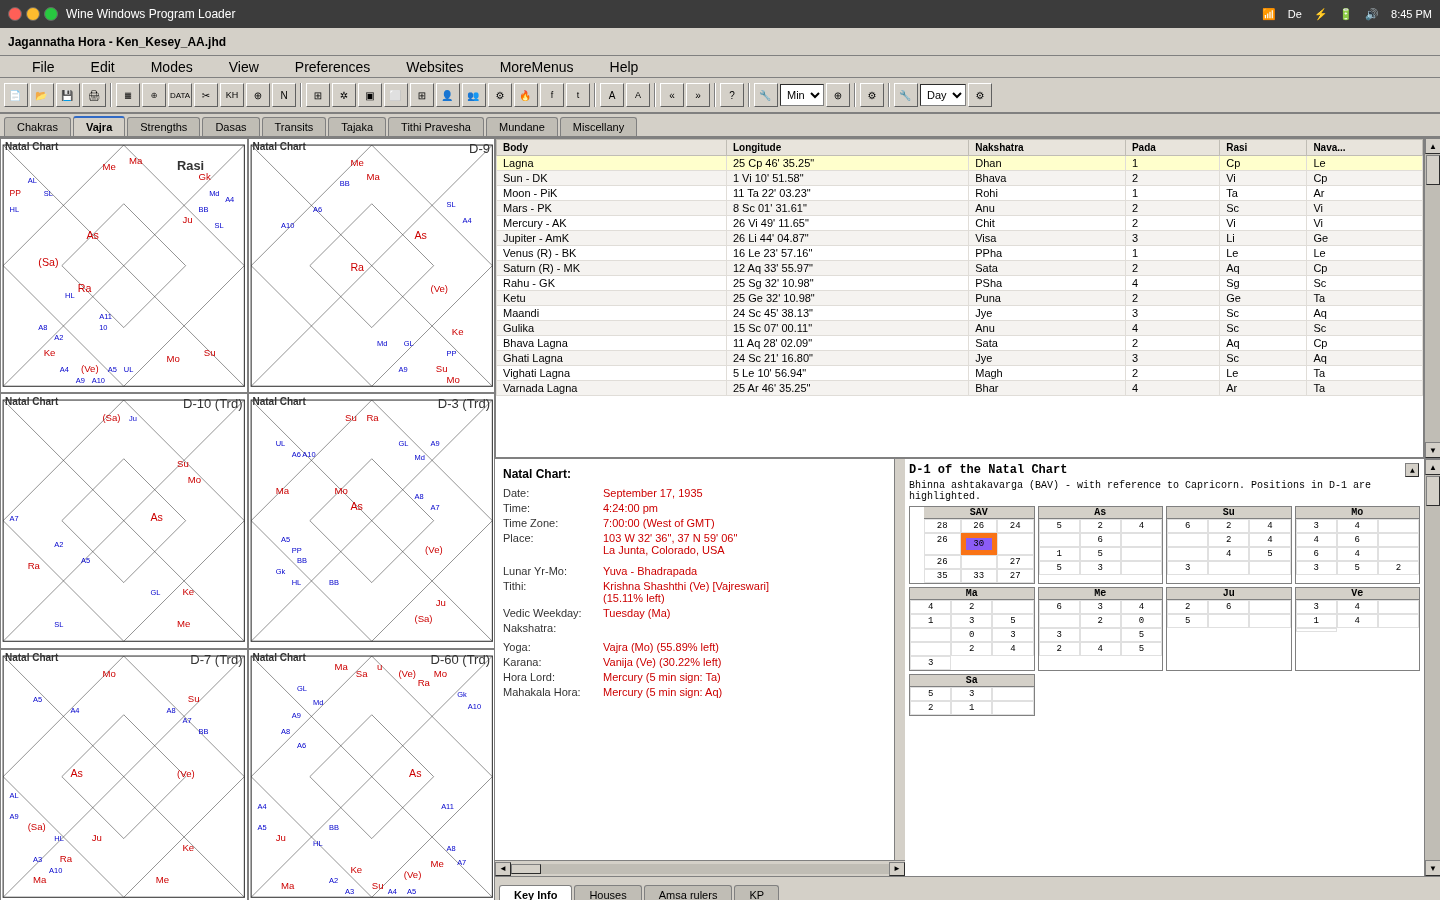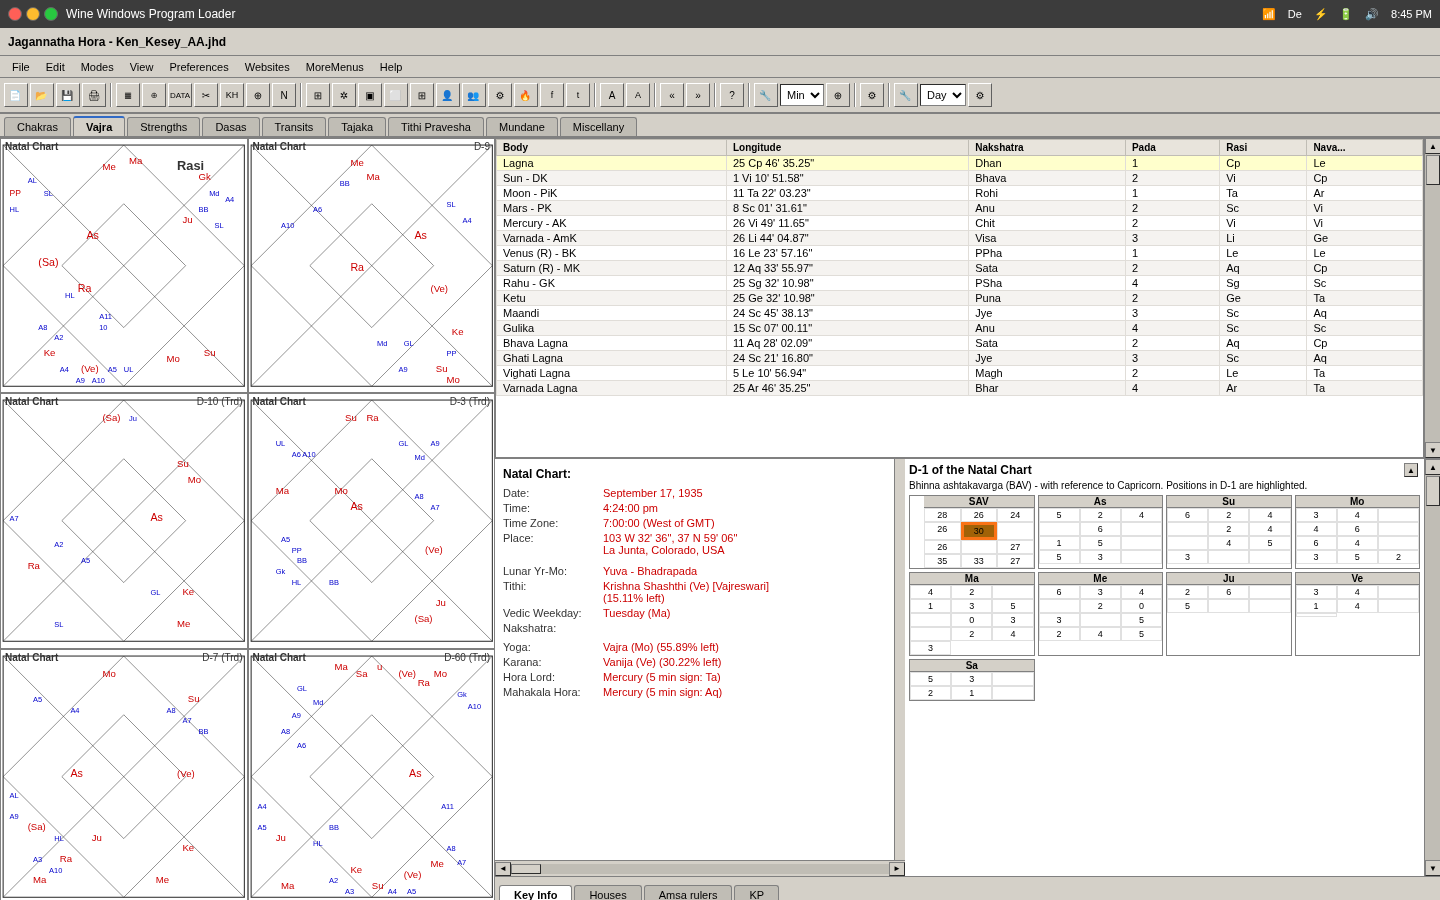--- a/index.html
+++ b/index.html
@@ -9,21 +9,21 @@
     .title-bar { background: #3c3c3c; color: white; height: 28px; display: flex; align-items: center; padding: 0 8px; font-size: 12px; }
     .title-bar-buttons { display: flex; gap: 4px; margin-right: 8px; }
     .tb-btn { width: 14px; height: 14px; border-radius: 50%; border: 1px solid #666; cursor: pointer; }
     .tb-btn.close { background: #ff5f57; }
     .tb-btn.min { background: #febc2e; }
     .tb-btn.max { background: #28c840; }
     .title-bar-right { margin-left: auto; display: flex; align-items: center; gap: 12px; font-size: 11px; }
     
     
     .menu-bar { background: #d4d0c8; border-bottom: 1px solid #808080; height: 22px; display: flex; align-items: center; padding: 0 4px; }
-    .menu-item { padding: 2px 8px; cursor: pointer; font-size: 11px; }
+    .menu-item { padding: 2px 8px; cursor: pointer; font-size: 14px; margin-left: 20px; }
     
     
     .toolbar { background: #d4d0c8; border-bottom: 2px solid #808080; height: 36px; display: flex; align-items: center; padding: 2px 4px; gap: 2px; }
     .tb-icon { width: 24px; height: 24px; background: #d4d0c8; border: 1px solid #808080; display: flex; align-items: center; justify-content: center; cursor: pointer; font-size: 10px; border-top: 1px solid #fff; border-left: 1px solid #fff; border-right: 1px solid #606060; border-bottom: 1px solid #606060; }
     .tb-separator { width: 2px; height: 24px; background: #808080; margin: 0 2px; border-right: 1px solid #fff; }
     .tb-select { height: 22px; background: white; border: 1px inset #808080; padding: 0 2px; font-size: 11px; }
     
     
     .tab-bar { background: #d4d0c8; display: flex; align-items: flex-end; padding: 2px 4px 0; border-bottom: 2px solid #808080; }
     .tab { padding: 3px 12px; background: #c0bdb5; border: 1px solid #808080; border-bottom: none; cursor: pointer; font-size: 11px; margin-right: 2px; border-radius: 3px 3px 0 0; }
@@ -36,39 +36,39 @@
     .left-panel { width: 495px; flex-shrink: 0; overflow: hidden; }
     
     
     .right-panel { flex: 1; display: flex; flex-direction: column; overflow: hidden; }
     
     
     .chart-grid { display: grid; grid-template-columns: 1fr 1fr; grid-template-rows: 1fr 1fr 1fr; height: 100%; }
     
     .chart-cell { border: 1px solid #808080; background: white; position: relative; overflow: hidden; }
     .chart-title { position: absolute; top: 2px; left: 4px; font-size: 10px; color: #333; font-weight: bold; }
-    .chart-title-right { position: absolute; top: 2px; right: 4px; font-size: 10px; color: #333; }
+    .chart-title-right { position: absolute; top: 2px; right: 4px; font-size: 13px; color: #333; }
     
     
     .data-table-container { background: white; border: 1px solid #808080; overflow-y: auto; flex: none; height: 320px; }
     .data-table { width: 100%; border-collapse: collapse; font-size: 11px; }
     .data-table th { background: #e8e4dc; border: 1px solid #c0bdb5; padding: 2px 6px; text-align: left; font-weight: bold; font-size: 10px; position: sticky; top: 0; }
     .data-table td { border: 1px solid #e0ddd8; padding: 1px 6px; white-space: nowrap; }
     .data-table tr:nth-child(even) { background: #f5f3f0; }
     
     
     .bottom-section { display: flex; flex: 1; overflow: hidden; border-top: 1px solid #808080; }
     
     .natal-info { width: 400px; background: white; border-right: 1px solid #808080; overflow-y: auto; padding: 8px; }
     .natal-title { font-weight: bold; font-size: 12px; margin-bottom: 6px; }
     .info-row { display: flex; margin-bottom: 3px; font-size: 11px; }
     .info-label { width: 100px; color: #333; flex-shrink: 0; }
     .info-value { color: #cc0000; flex: 1; }
     
-    .bav-panel { flex: 1; background: white; overflow: auto; padding: 4px; }
+    .bav-panel { flex: 1; background: white; overflow: auto; padding: 4px; font-family: Liberation Mono, monospace; }
     
     
     .bottom-tabs { height: 28px; background: #d4d0c8; display: flex; align-items: flex-end; padding: 2px 4px 0; border-top: 1px solid #808080; }
     .btab { padding: 3px 14px; background: #c0bdb5; border: 1px solid #808080; border-bottom: none; cursor: pointer; font-size: 11px; margin-right: 2px; border-radius: 3px 3px 0 0; }
     .btab.active { background: white; font-weight: bold; }
     
     .scrollbar-v { width: 16px; background: #d4d0c8; border-left: 1px solid #808080; display: flex; flex-direction: column; }
     .scrollbar-btn { width: 16px; height: 16px; background: #d4d0c8; border: 1px outset #808080; display: flex; align-items: center; justify-content: center; cursor: pointer; font-size: 8px; }
     .scrollbar-track { flex: 1; background: #c0bdb5; }
     .scrollbar-thumb { width: 14px; height: 30px; background: #d4d0c8; border: 1px outset #808080; margin: 1px; }
@@ -543,21 +543,21 @@
               </tr>
               <tr>
                 <td>Mercury - AK</td>
                 <td>26 Vi 49' 11.65"</td>
                 <td>Chit</td>
                 <td>2</td>
                 <td>Vi</td>
                 <td>Vi</td>
               </tr>
               <tr>
-                <td>Varnada - AmK</td>
+                <td>Jupiter - AmK</td>
                 <td>26 Li 44' 04.87"</td>
                 <td>Visa</td>
                 <td>3</td>
                 <td>Li</td>
                 <td>Ge</td>
               </tr>
               <tr>
                 <td>Venus (R) - BK</td>
                 <td>16 Le 23' 57.16"</td>
                 <td>PPha</td>
@@ -734,21 +734,21 @@
 
         <div style="display:grid; grid-template-columns: repeat(4, 1fr); gap:3px;">
 
           <div style="border:1px solid #808080;padding-left:14px;">
             <div style="background:#d4d0c8; text-align:center; font-size:10px; font-weight:bold; border-bottom:1px solid #808080;">SAV</div>
             <div style="display:grid; grid-template-columns:1fr 1fr 1fr; font-size:9px;">
               <div style="border:1px solid #e0e0e0; padding:1px 2px; text-align:center;">28</div>
               <div style="border:1px solid #e0e0e0; padding:1px 2px; text-align:center;">26</div>
               <div style="border:1px solid #e0e0e0; padding:1px 2px; text-align:center;">24</div>
               <div style="border:1px solid #e0e0e0; padding:1px 2px; text-align:center;">26</div>
-              <div style="border:3px solid #f97316; padding:1px 2px; text-align:center; background:#a16207;">30</div>
+              <div style="border:5px solid #f97316; padding:1px 2px; text-align:center; background:#8b5cf6;">30</div>
               <div style="border:1px solid #e0e0e0; padding:1px 2px; text-align:center;"> </div>
               <div style="border:1px solid #e0e0e0; padding:1px 2px; text-align:center;">26</div>
               <div style="border:1px solid #e0e0e0; padding:1px 2px; text-align:center;"> </div>
               <div style="border:1px solid #e0e0e0; padding:1px 2px; text-align:center;">27</div>
               <div style="border:1px solid #e0e0e0; padding:1px 2px; text-align:center;">35</div>
               <div style="border:1px solid #e0e0e0; padding:1px 2px; text-align:center;">33</div>
               <div style="border:1px solid #e0e0e0; padding:1px 2px; text-align:center;">27</div>
             </div>
           </div>
 

